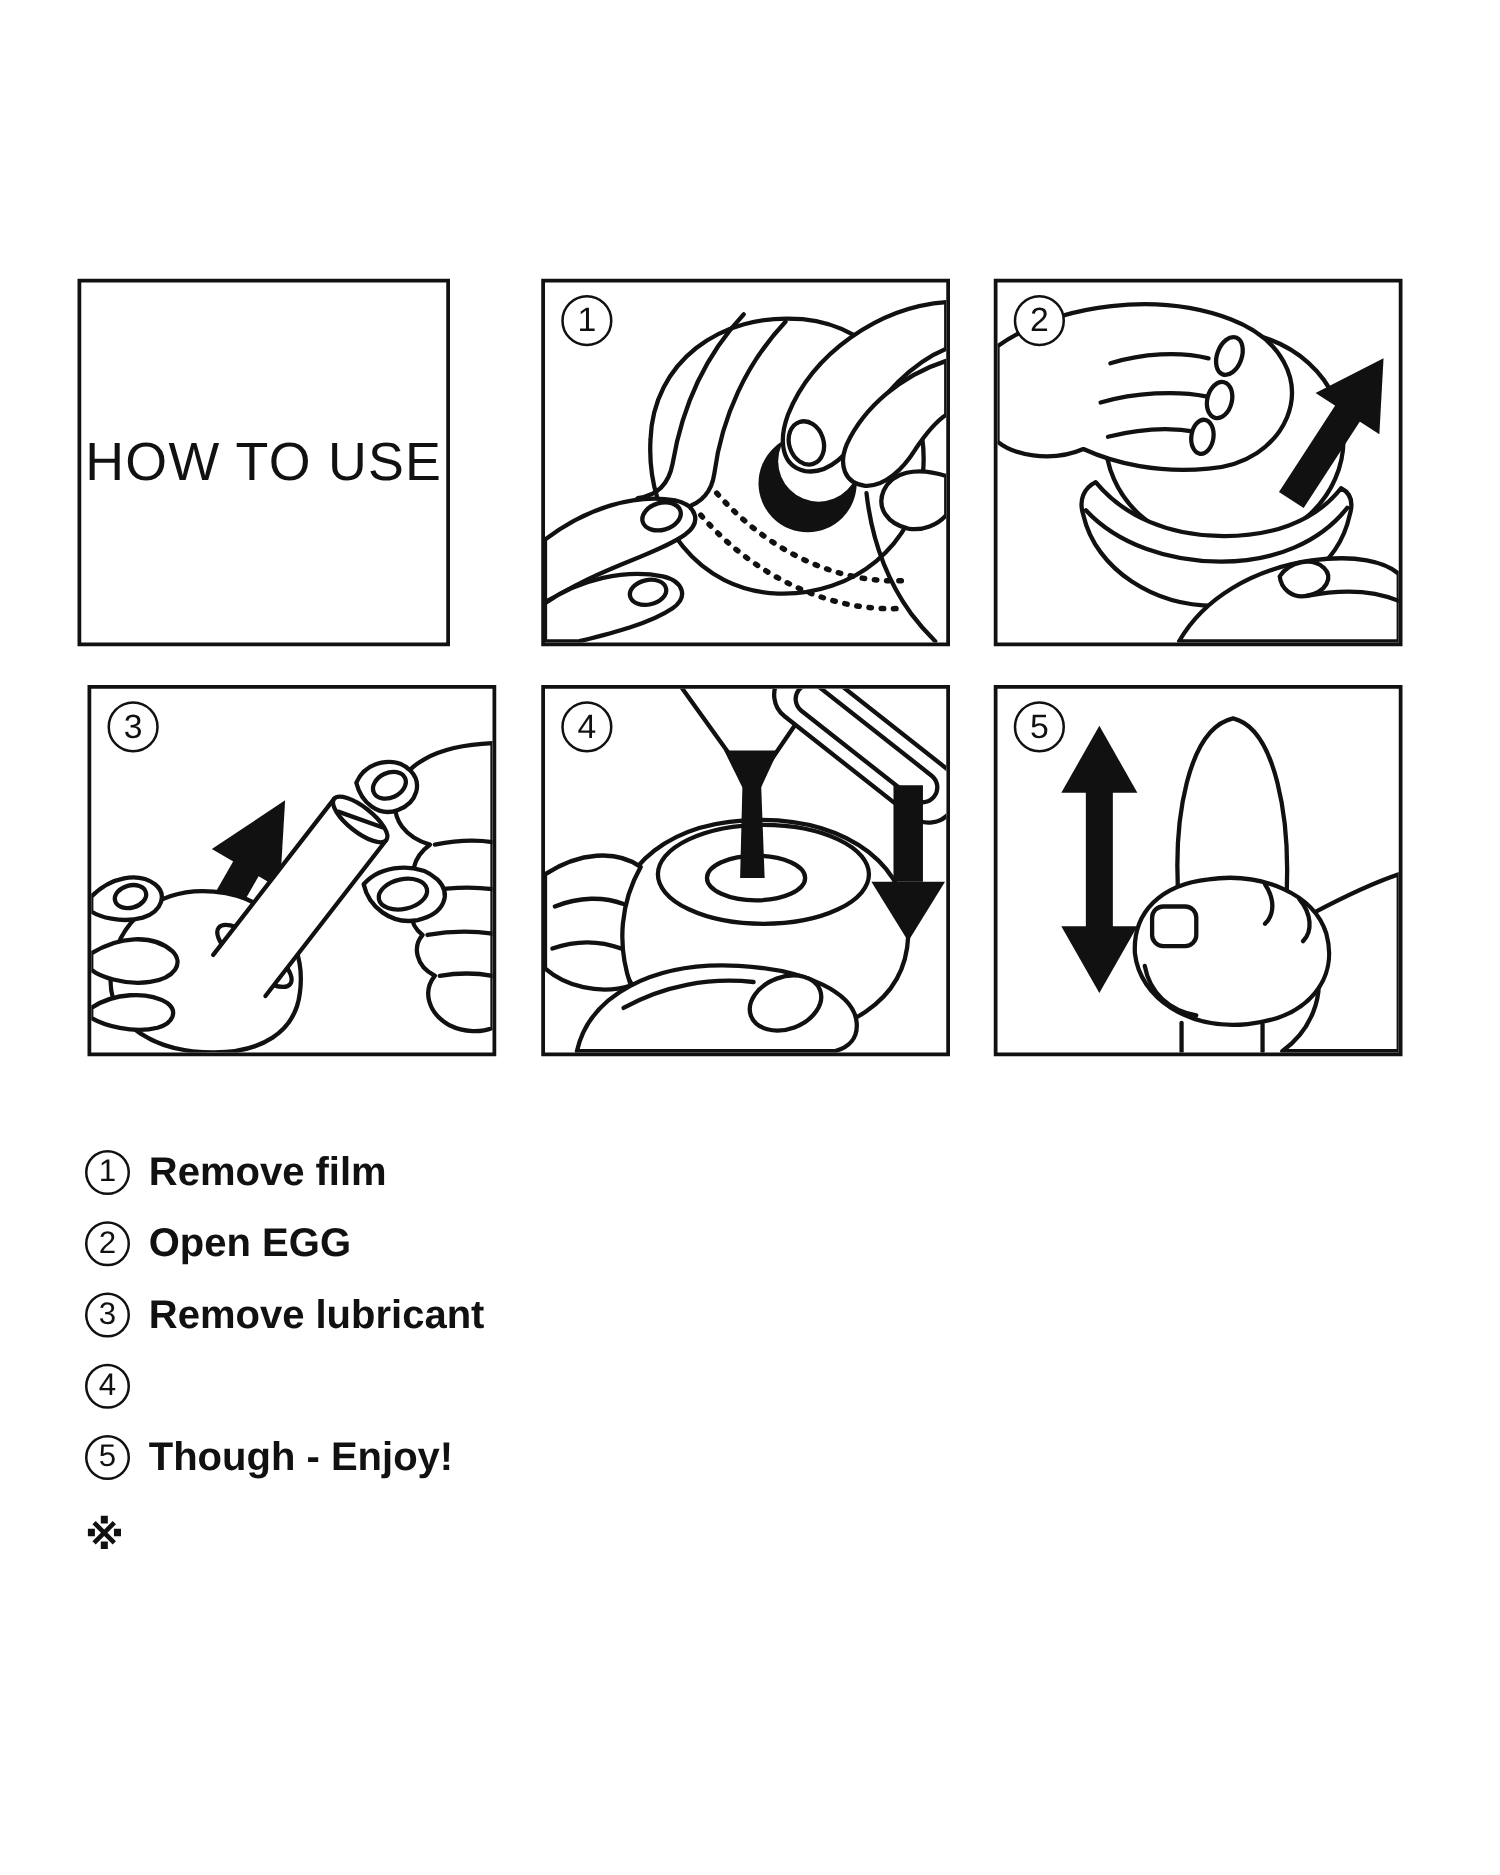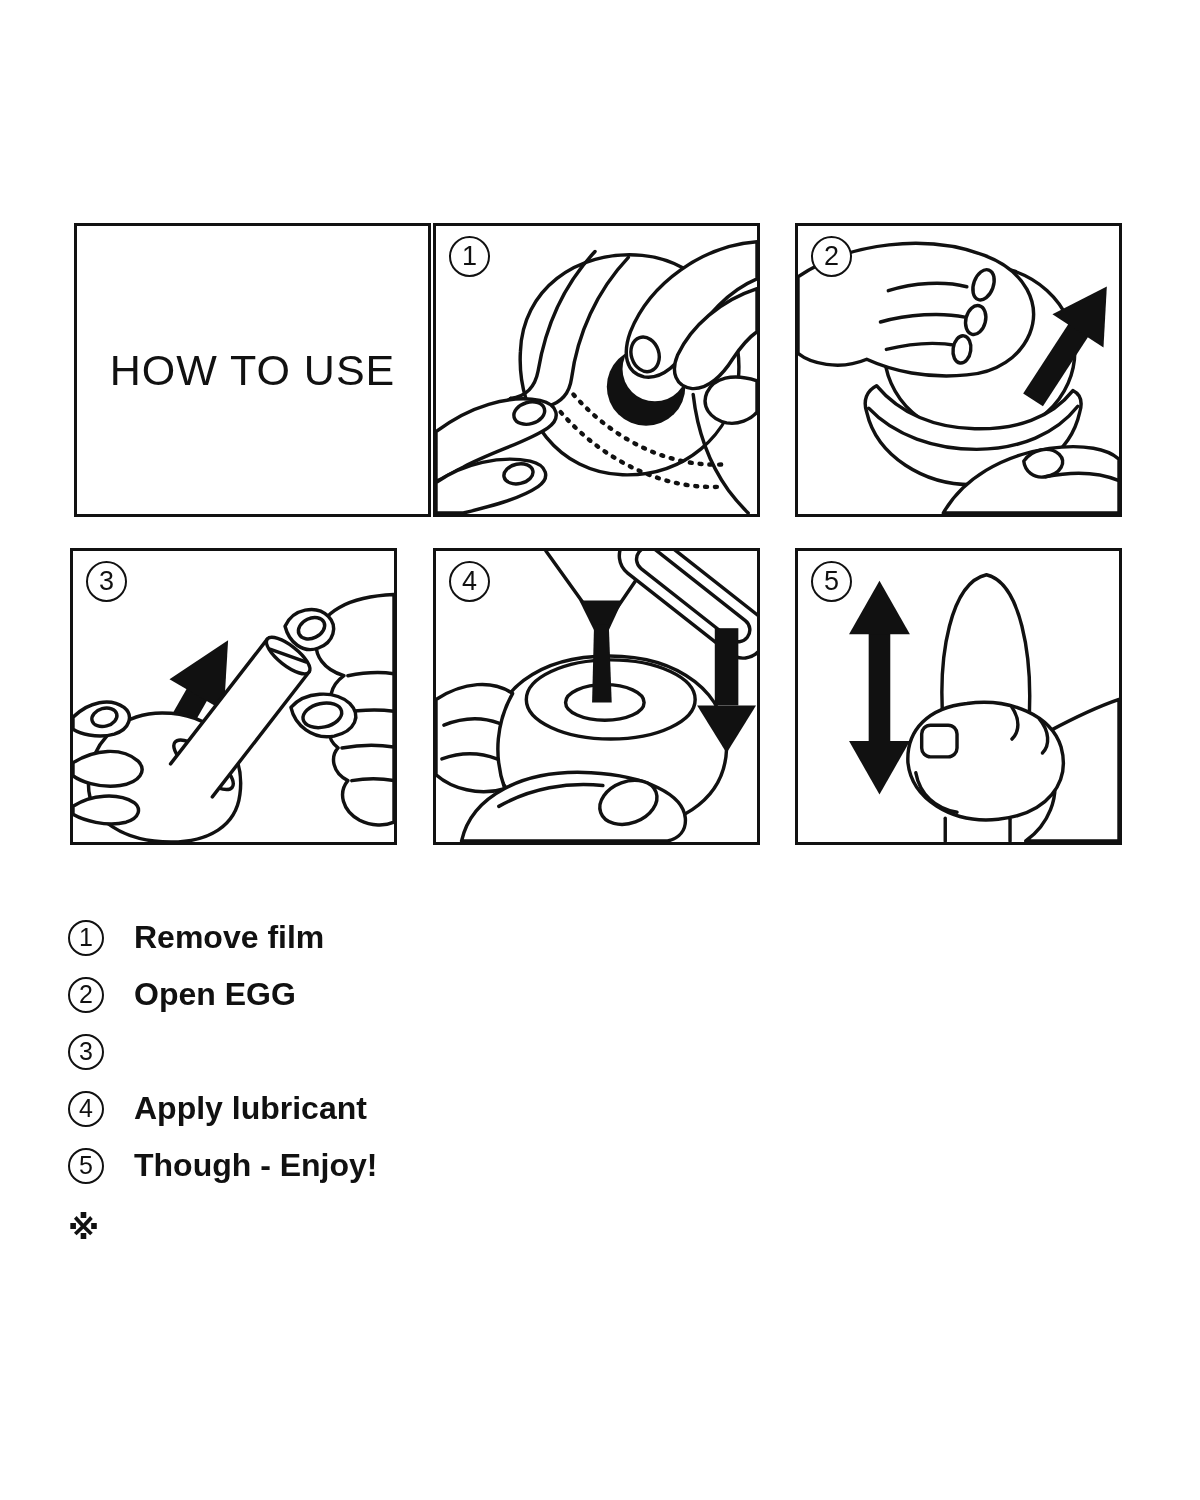--- a/index.html
+++ b/index.html
@@ -4,21 +4,21 @@
 <style>
   html,body{margin:0;padding:0;}
   body{
     width:1200px;height:1500px;position:relative;background:#ffffff;
     font-family:"Liberation Sans","DejaVu Sans",sans-serif;color:#111;
     overflow:hidden;
   }
   .panel{
     position:absolute;border:3px solid #111;background:#fff;box-sizing:border-box;
   }
-  .p-title{left:74px;top:223px;width:357px;height:294px;display:flex;align-items:center;justify-content:center;}
+  .p-title{left:62px;top:223px;width:298px;height:294px;display:flex;align-items:center;justify-content:center;}
   .p1{left:433px;top:223px;width:327px;height:294px;}
   .p2{left:795px;top:223px;width:327px;height:294px;}
   .p3{left:70px;top:548px;width:327px;height:297px;}
   .p4{left:433px;top:548px;width:327px;height:297px;}
   .p5{left:795px;top:548px;width:327px;height:297px;}
   .title-text{font-size:43px;letter-spacing:1px;font-weight:400;white-space:nowrap;}
   .art{position:absolute;left:0;top:0;width:100%;height:100%;display:block;}
   .art path,.art ellipse,.art circle,.art rect,.art line,.art polyline{
     stroke:#111;stroke-width:3.5;fill:none;stroke-linecap:round;stroke-linejoin:round;
   }
@@ -31,21 +31,21 @@
     border:2.5px solid #111;border-radius:50%;display:flex;align-items:center;justify-content:center;
     font-size:27px;line-height:1;font-weight:400;z-index:2;
   }
   .steps{position:absolute;left:68px;top:909px;}
   .step-line{display:flex;align-items:center;height:57px;}
   .badge{
     width:36px;height:36px;border:2.5px solid #111;border-radius:50%;box-sizing:border-box;
     display:flex;align-items:center;justify-content:center;font-size:25px;line-height:1;
     font-weight:400;flex:0 0 auto;
   }
-  .step-label{margin-left:30px;font-size:32px;font-weight:700;white-space:nowrap;}
+  .step-label{margin-left:15px;font-size:32px;font-weight:700;white-space:nowrap;}
   .note{
     position:absolute;left:68px;top:1204px;width:1090px;padding-left:30px;box-sizing:border-box;
     font-size:32px;font-weight:700;line-height:48px;
   }
   .note-marker{position:absolute;left:0;top:0;font-weight:700;}
 </style>
 </head>
 <body>
 
 <div class="panel p-title">
@@ -203,24 +203,24 @@
   <div class="step-line">
     <span class="badge">1</span>
     <span class="step-label">Remove film</span>
   </div>
   <div class="step-line">
     <span class="badge">2</span>
     <span class="step-label">Open EGG</span>
   </div>
   <div class="step-line">
     <span class="badge">3</span>
+    <span class="step-label">Remove lubricant</span>
   </div>
   <div class="step-line">
     <span class="badge">4</span>
-    <span class="step-label">Apply lubricant</span>
   </div>
   <div class="step-line">
     <span class="badge">5</span>
     <span class="step-label">Though - Enjoy!</span>
   </div>
 </div>
 
 <div class="note">
   <span class="note-marker">※</span>
   <br>

